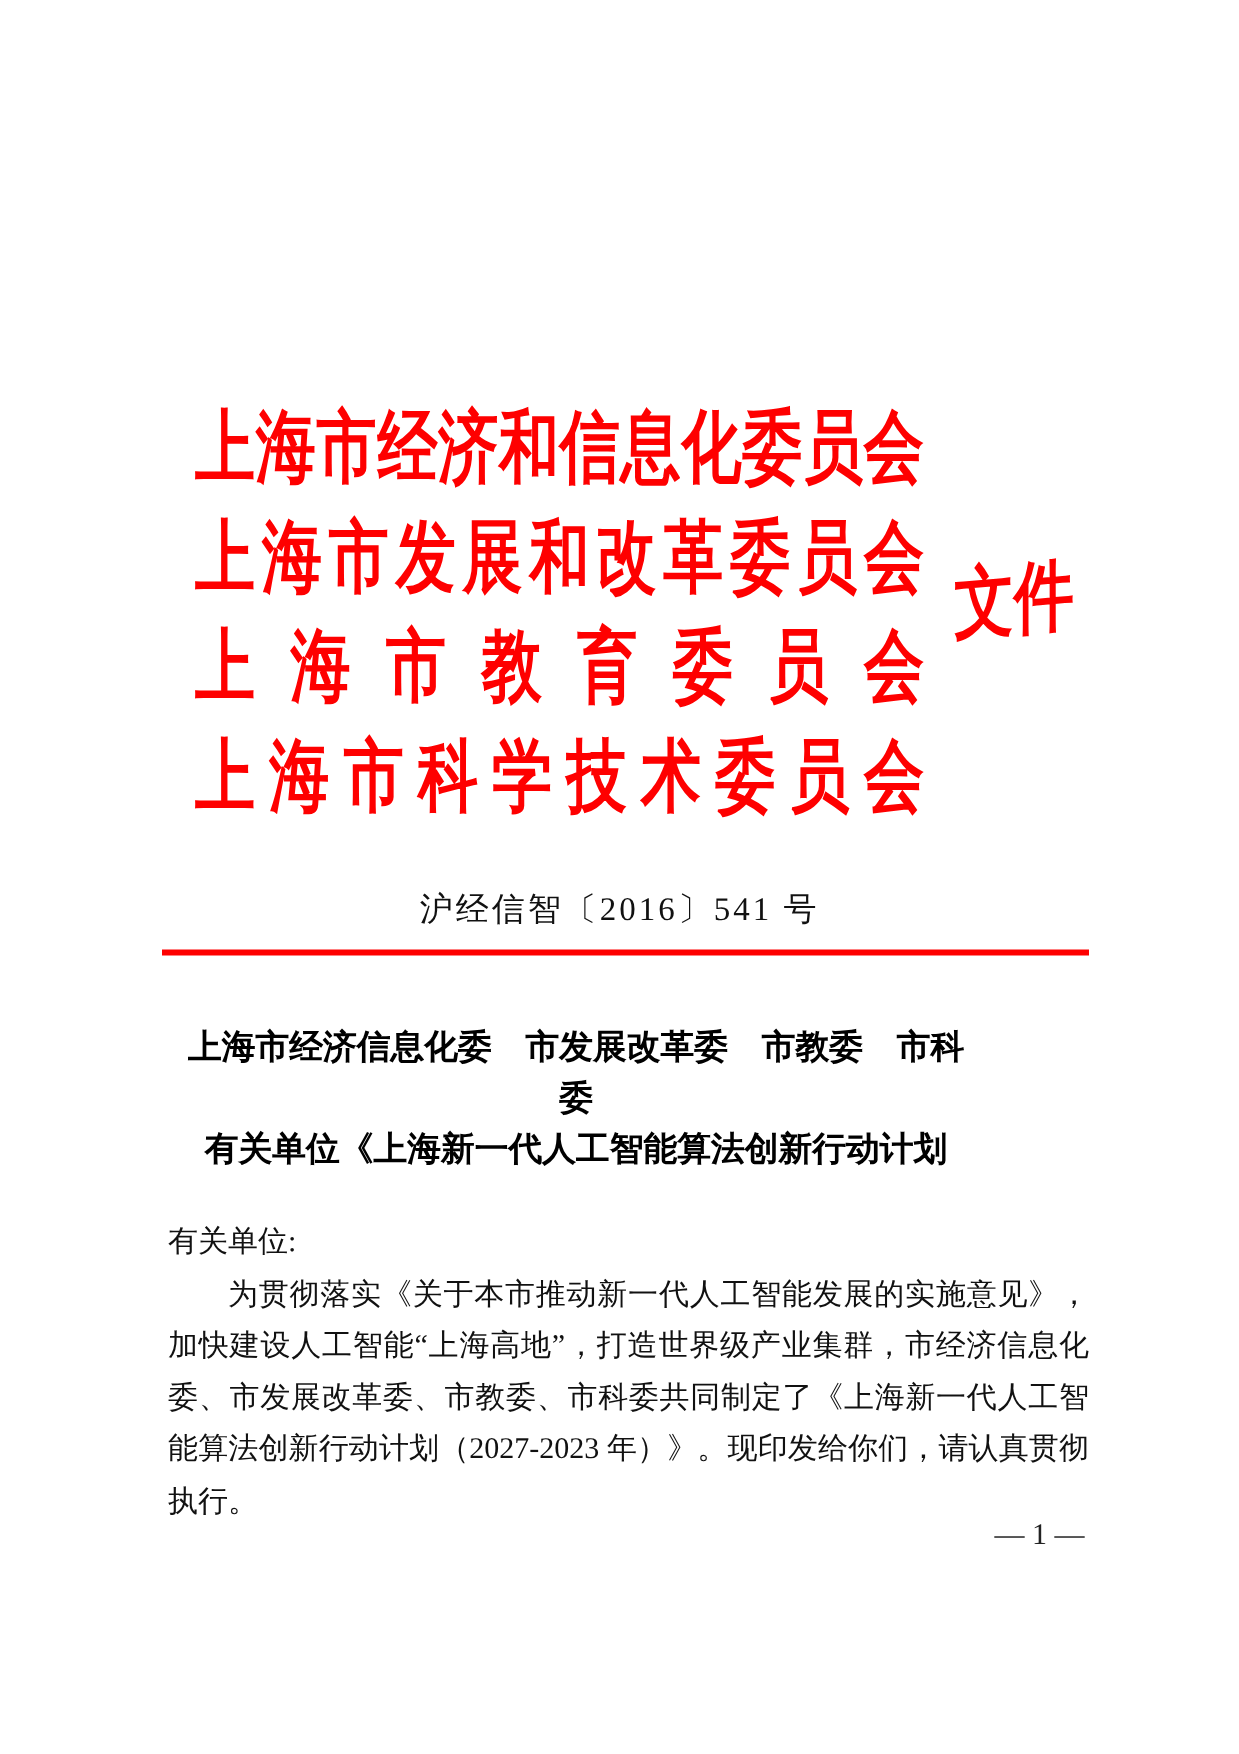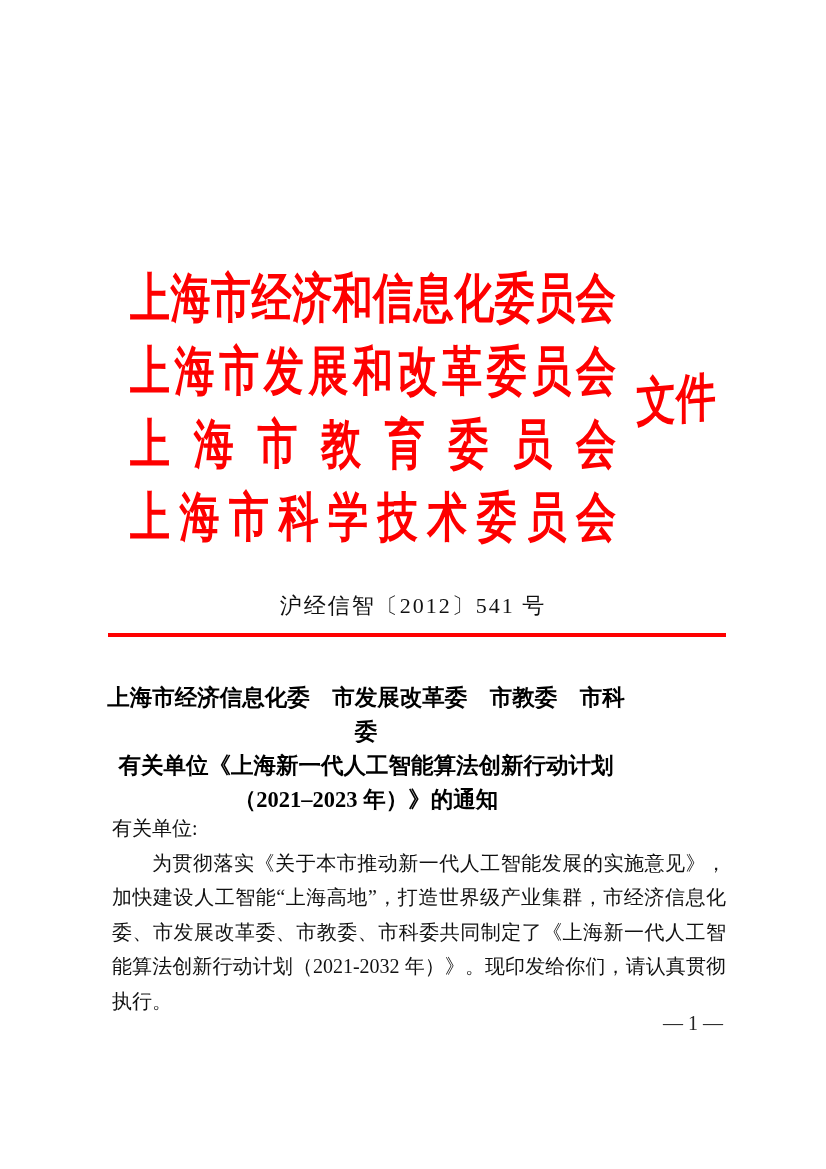--- a/index.html
+++ b/index.html
@@ -61,21 +61,21 @@
     position: absolute;
     left: 108px;
     top: 633px;
     width: 618px;
     height: 4px;
     background: var(--accent, #fe0000);
   }
   
   .notice-title {
     position: absolute;
-    left: 100px;
+    left: 118px;
     top: 681px;
     width: 532px;
     text-align: center;
     font-size: 22.5px;
     line-height: 34px;
     font-weight: bold;
     color: #000000;
   }
   .notice-title .title-line {
     white-space: pre-wrap;
@@ -161,30 +161,29 @@
         <span>技</span>
         <span>术</span>
         <span>委</span>
         <span>员</span>
         <span>会</span>
       </div>
   </div>
 
   <div class="doc-label">文件</div>
 
-  <div class="doc-number">沪经信智〔2012〕541 号</div>
+  <div class="doc-number">沪经信智〔2016〕541 号</div>
 
   <div class="red-rule"></div>
 
   <div class="notice-title">
     <div class="title-line">上海市经济信息化委 市发展改革委 市教委 市科委</div>
     <div class="title-line">有关单位《上海新一代人工智能算法创新行动计划</div>
-    <div class="title-line">（2021–2023 年）》的通知</div>
   </div>
 
   <div class="body-block">
     <div class="salutation">有关单位:</div>
-    <p class="body-paragraph">为贯彻落实《关于本市推动新一代人工智能发展的实施意见》，加快建设人工智能“上海高地”，打造世界级产业集群，市经济信息化委、市发展改革委、市教委、市科委共同制定了《上海新一代人工智能算法创新行动计划（2021-2032 年）》。现印发给你们，请认真贯彻执行。</p>
+    <p class="body-paragraph">为贯彻落实《关于本市推动新一代人工智能发展的实施意见》，加快建设人工智能“上海高地”，打造世界级产业集群，市经济信息化委、市发展改革委、市教委、市科委共同制定了《上海新一代人工智能算法创新行动计划（2027-2023 年）》。现印发给你们，请认真贯彻执行。</p>
   </div>
 
   <div class="page-number">— 1 —</div>
 
 </div>
 
 </body></html>

